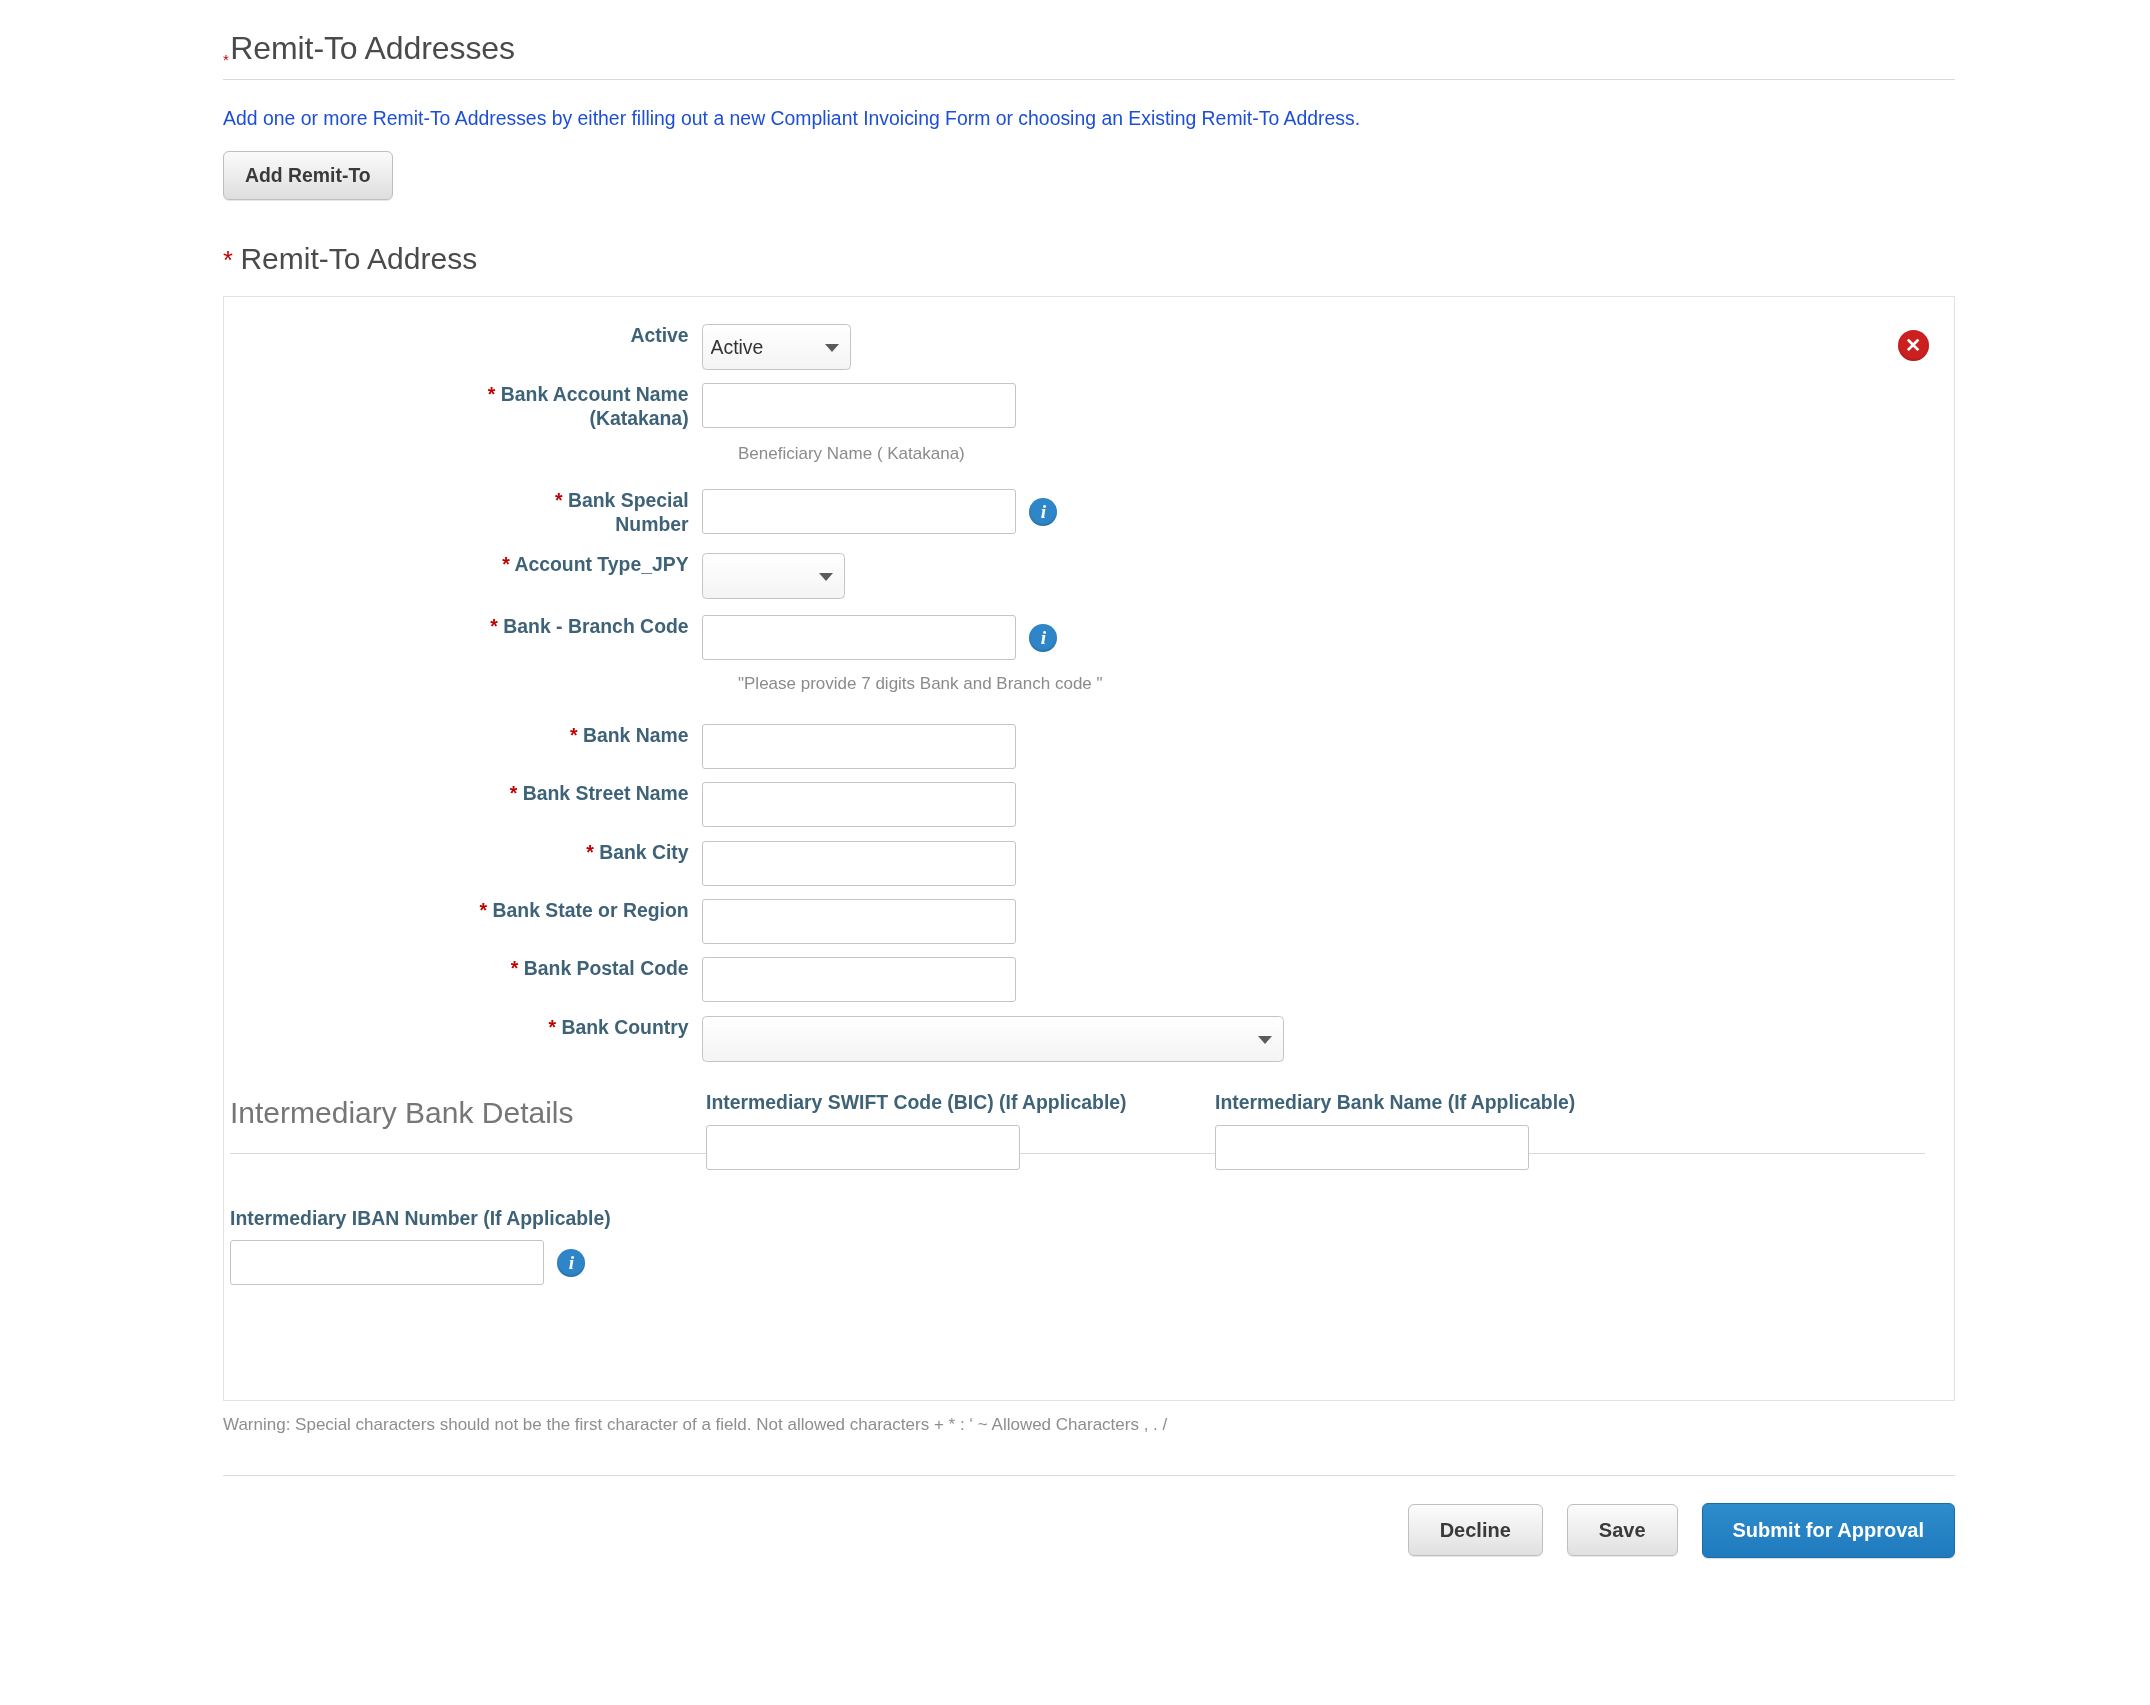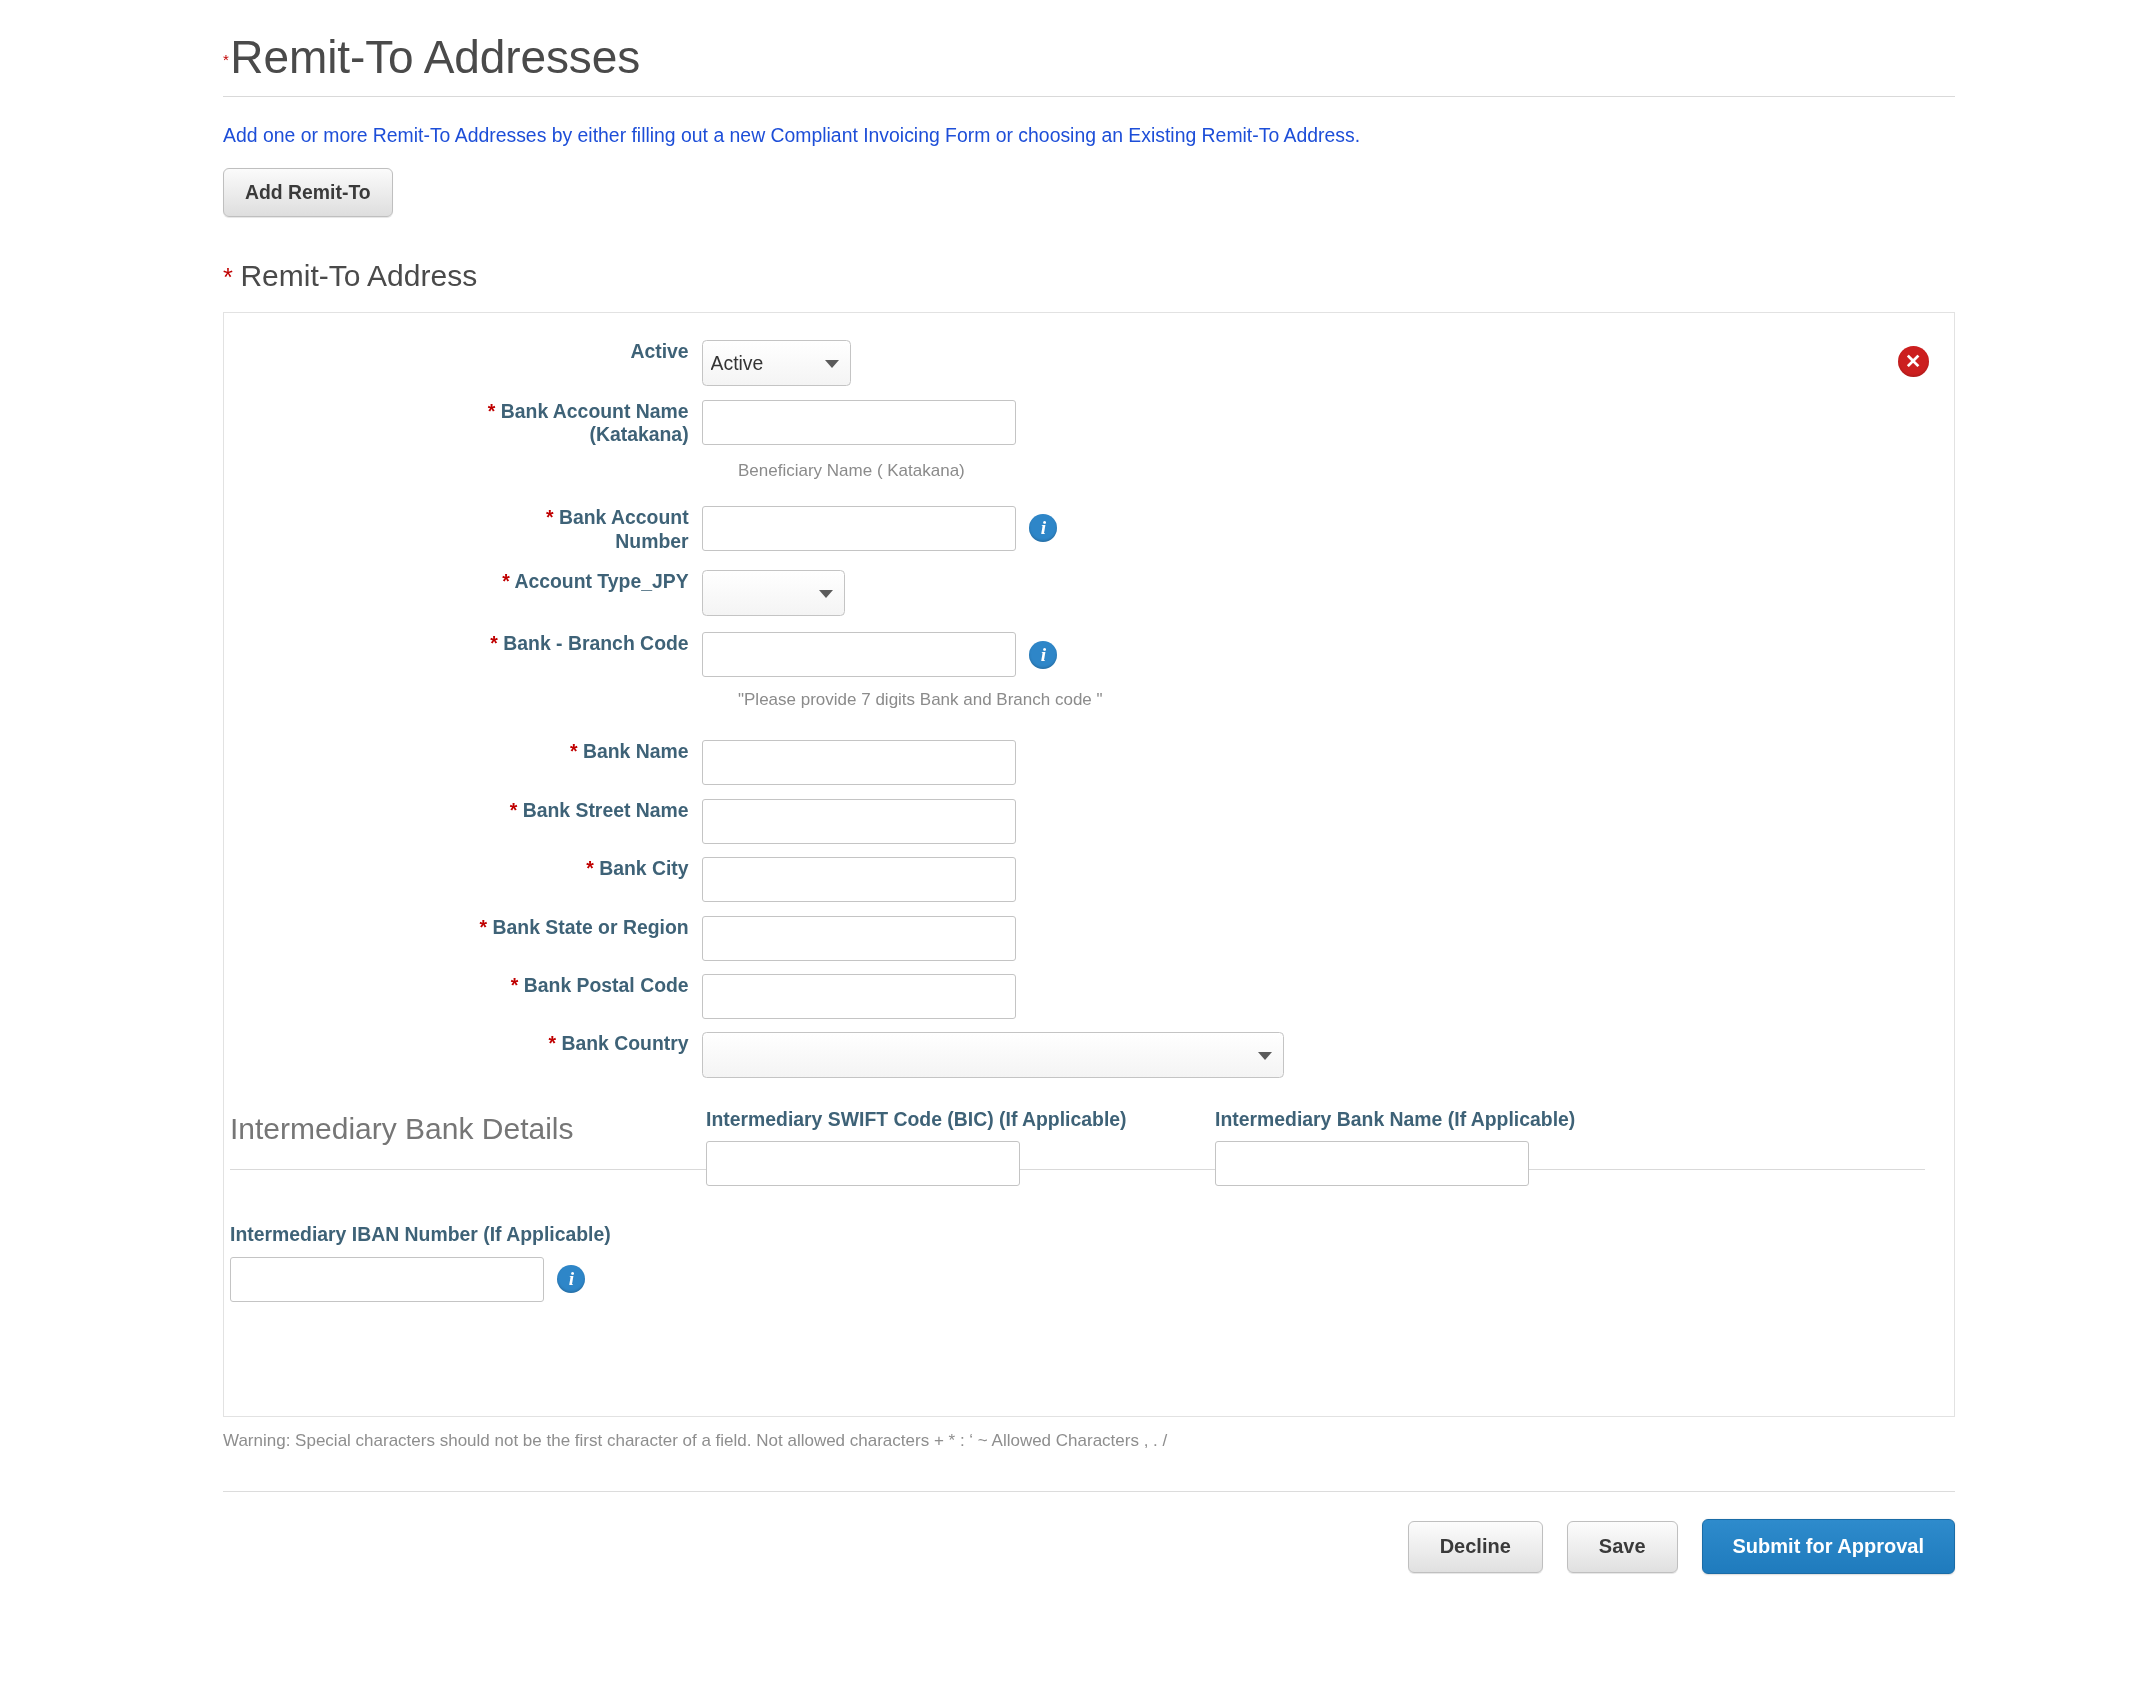--- a/index.html
+++ b/index.html
@@ -38,21 +38,21 @@
   }
   .section-head .req-sm {
     color: #c00000;
     font-size: 15px;
     line-height: 1;
     margin-top: 22.4px;
     margin-right: 1.5px;
   }
   .section-head h1 {
     margin: 0;
-    font-size: 46px;
+    font-size: 32px;
     font-weight: 400;
     color: #4a4a4a;
     letter-spacing: -0.1px;
     text-align: right;
   }
 
   .intro {
     margin-top: 27px;
     font-size: 19.4px;
     color: #1d4ed8;
@@ -311,21 +311,21 @@
         </div>
         <div class="fctrl">
           <input class="txt w420" type="text" value="" style="">
         </div>
       </div>
       <div class="hint">Beneficiary Name ( Katakana)</div>
 
       <div class="frow">
         <div class="flabel">
           <span class="req">*</span>
-          <span>Bank Account</span><br>
+          <span>Bank Special</span><br>
           <span>Number</span>
         </div>
         <div class="fctrl">
           <input class="txt w420" type="text" value="" style="">
           <span class="info-i">i</span>
         </div>
       </div>
 
       <div class="frow" style="margin-top:16.4px">
         <div class="flabel">

